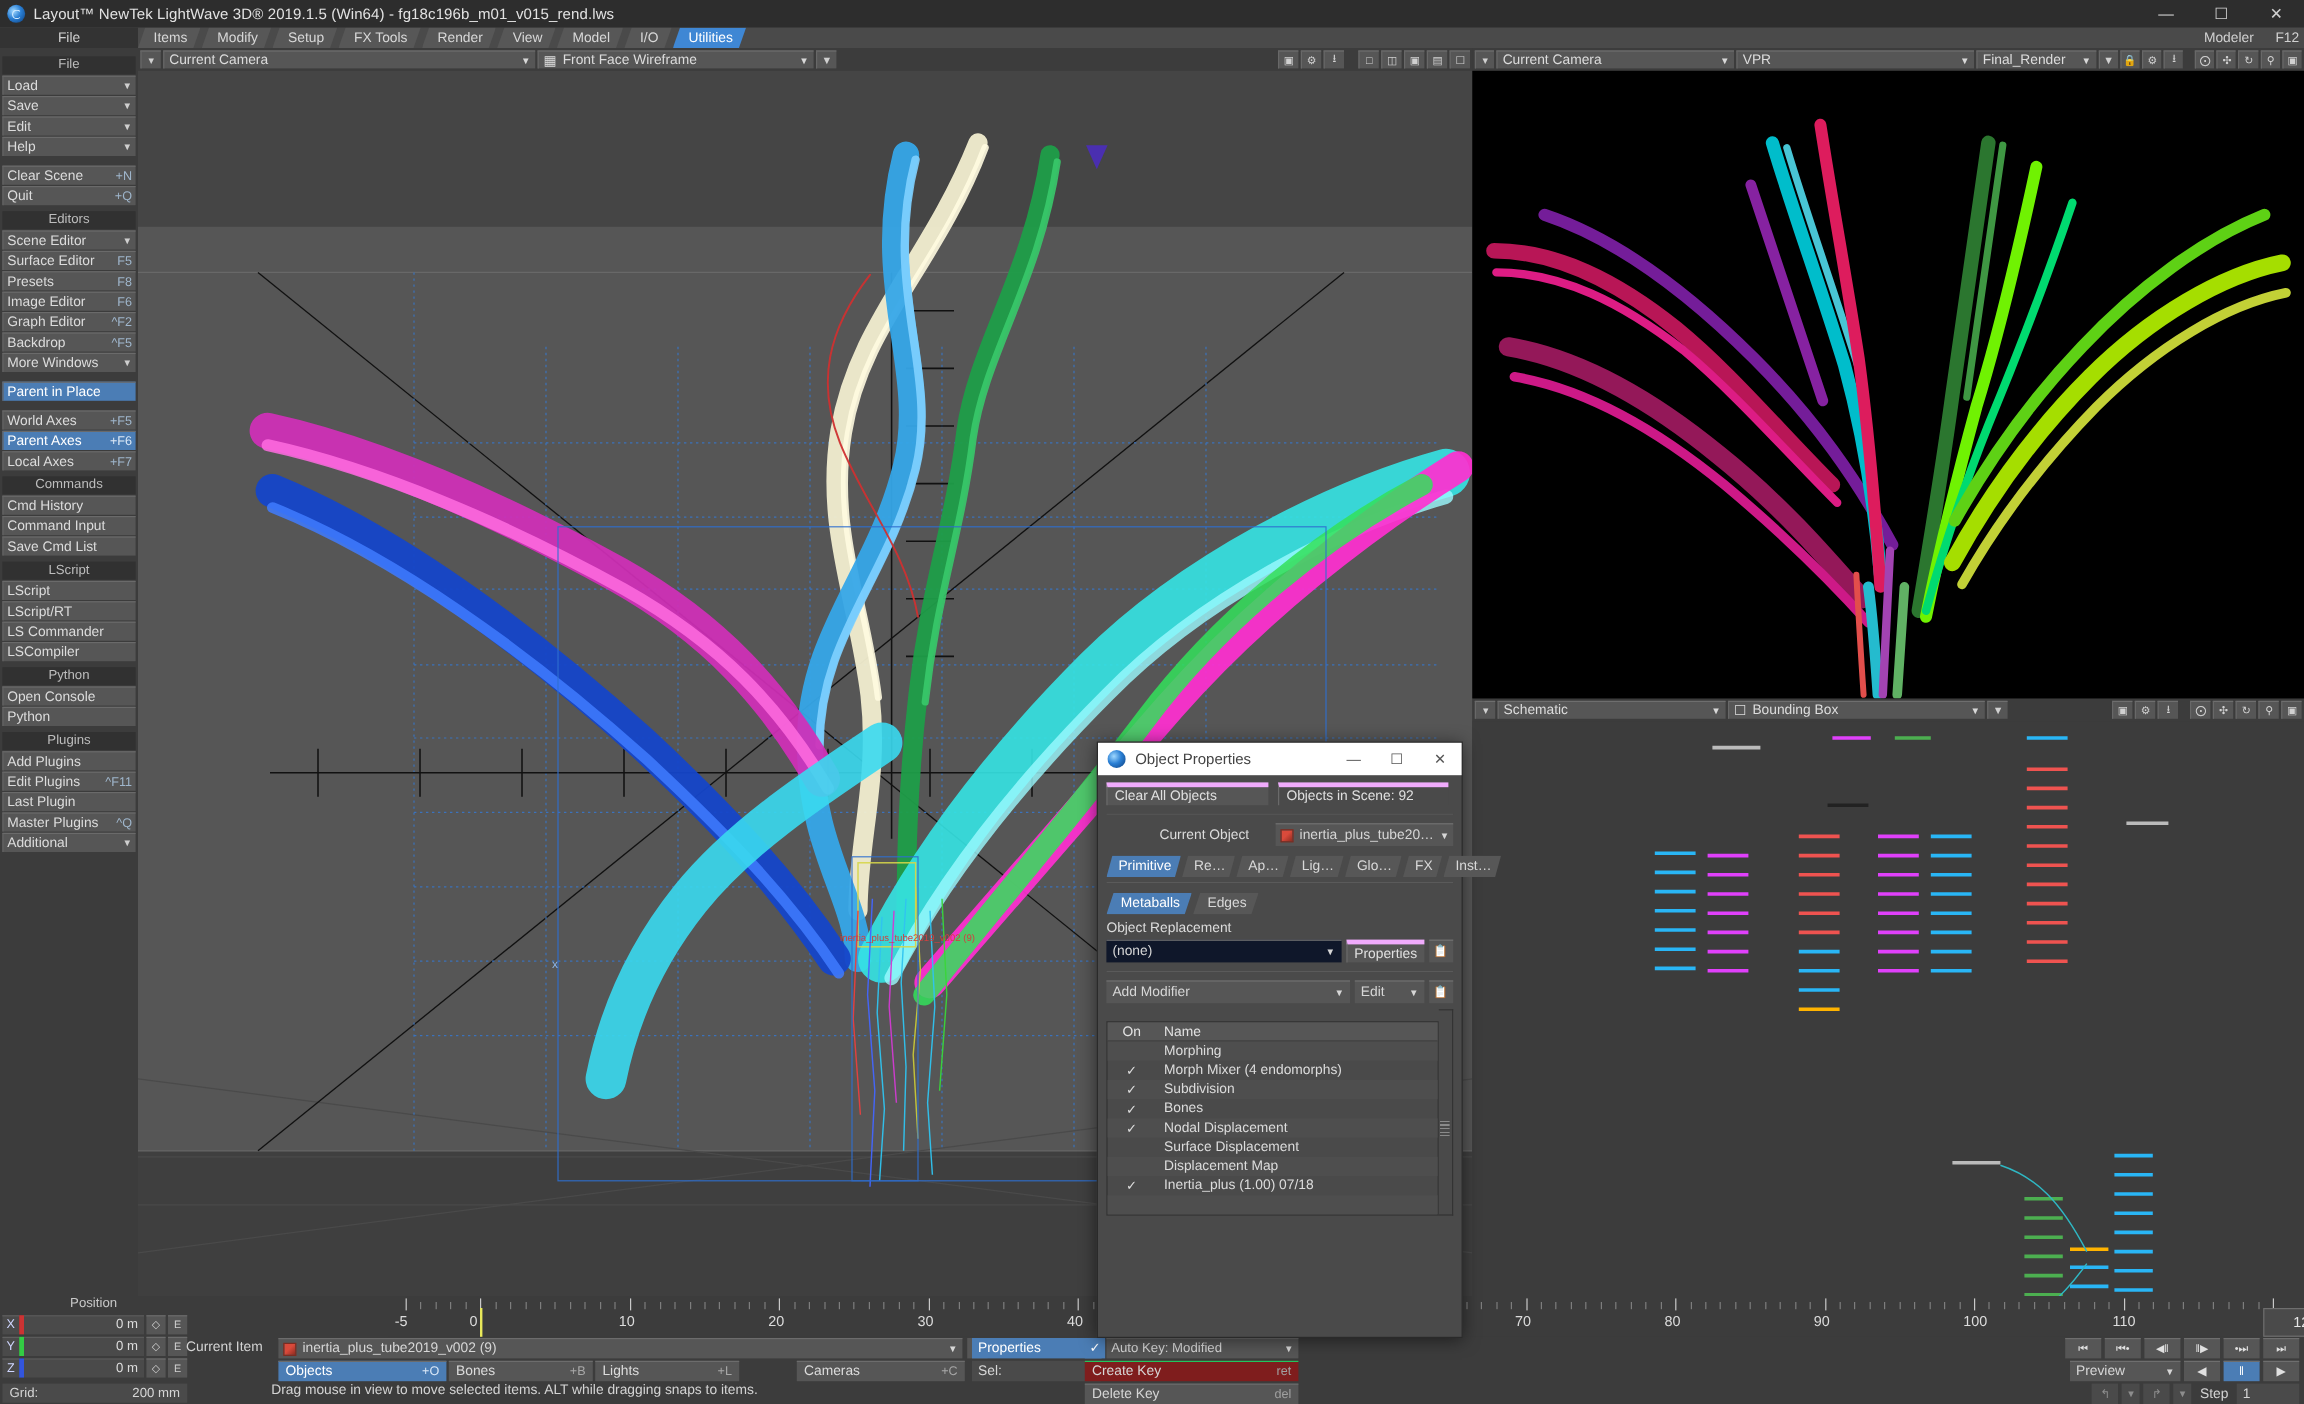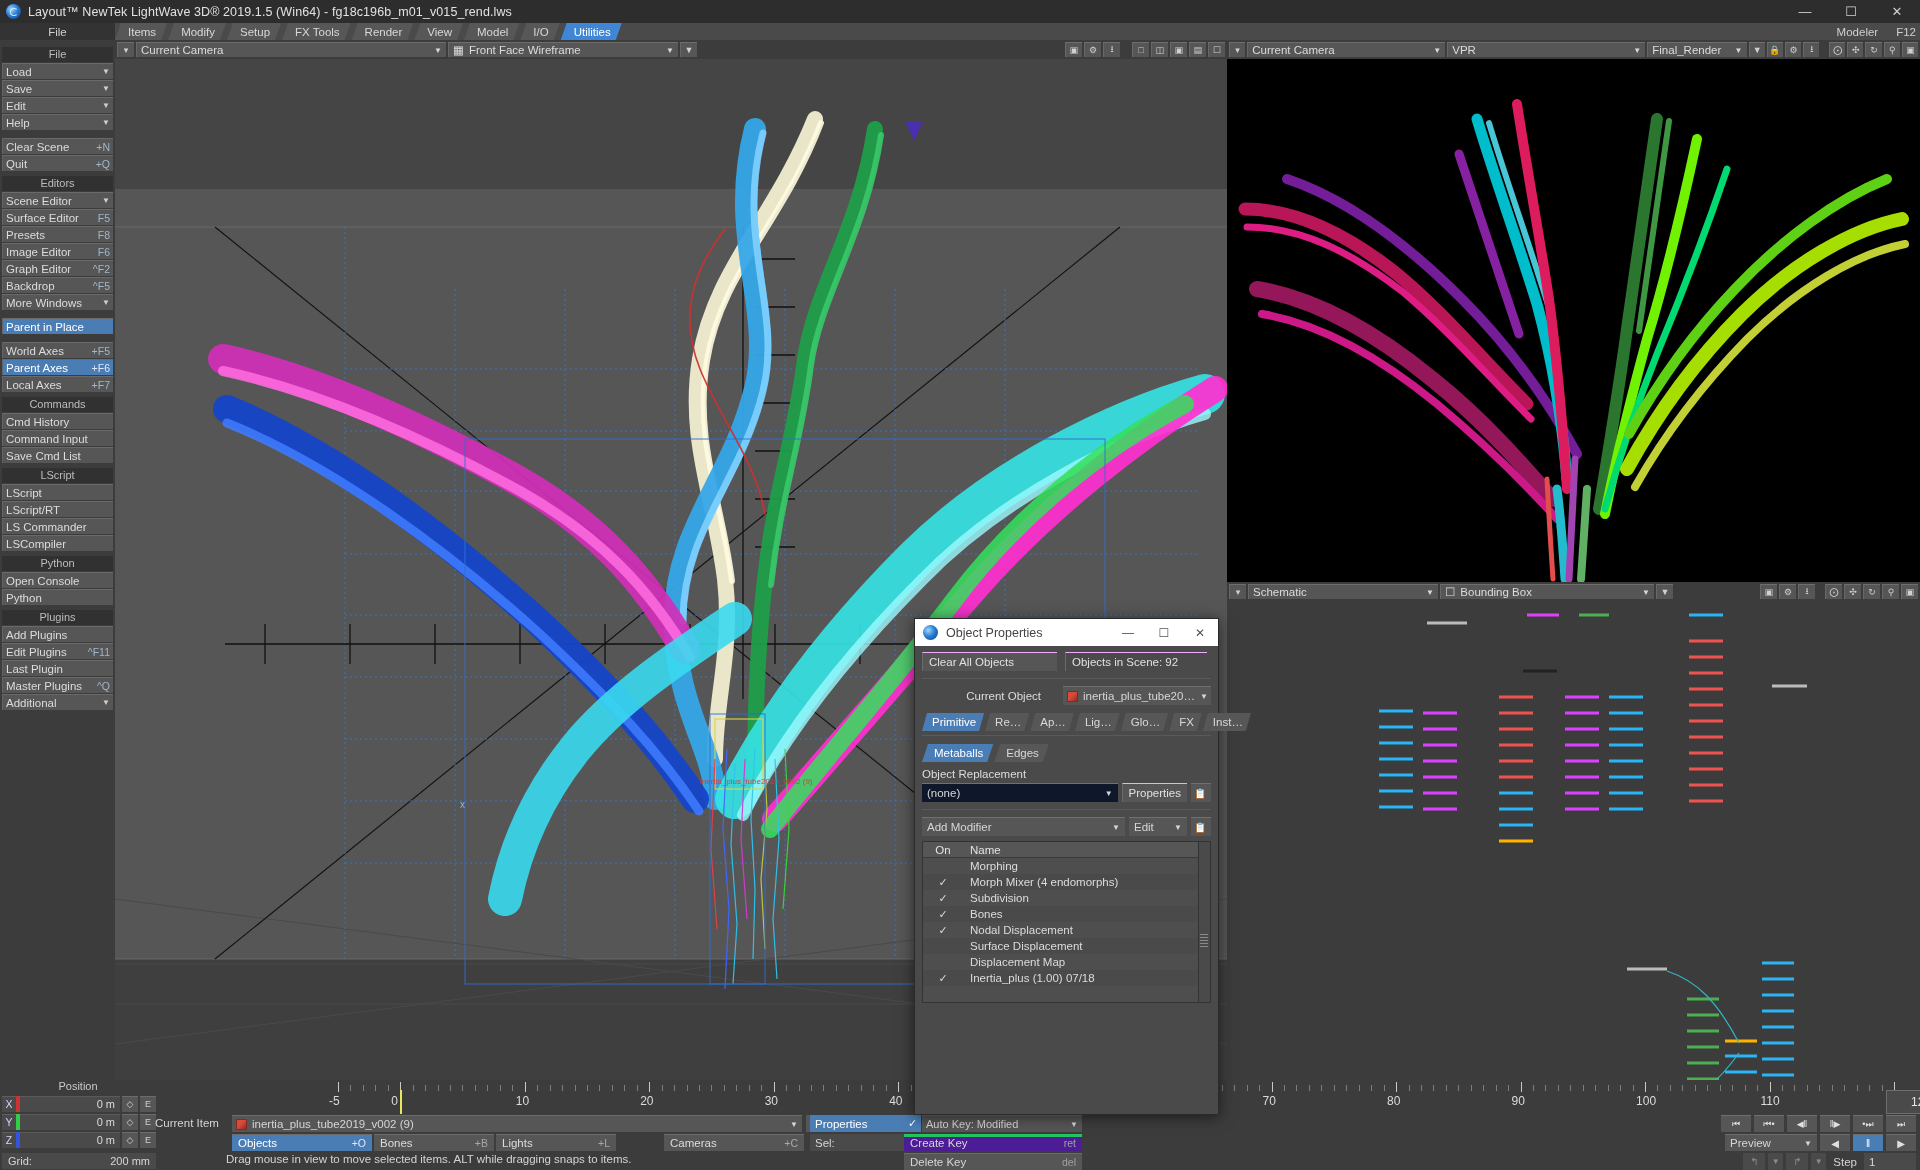--- a/index.html
+++ b/index.html
@@ -123,22 +123,22 @@
     background:#4a4a4a; display:flex;align-items:center;padding:0 5px;font-size:11.5px; }
   .selcount .n{ margin-left:auto; }
 
   .autokey{ position:absolute; left:922px; top:35px; width:160px; height:17px;
     background:#565656; display:flex;align-items:center;padding:0 4px;font-size:11px;
     border-top:1px solid #6c6c6c;}
   .akchk{ position:absolute; left:904px; top:35px; width:17px;height:17px;
     background:#4b7db5;color:#fff;display:flex;align-items:center;justify-content:center;
     font-size:11px;}
   .ckey{ position:absolute; left:904px; top:54px; width:178px; height:17px;
-    background:#4c1d95; display:flex;align-items:flex-start;padding:0 6px;font-size:11.5px;
-    border-top:3px solid #22c55e;}
+    background:#7f1d1d; display:flex;align-items:center;padding:0 6px;font-size:11.5px;
+    border-top:1px solid #22c55e;}
   .ckey .k{margin-left:auto;color:#a0a0a0;font-size:10.5px;}
   .dkey{ position:absolute; left:904px; top:73px; width:178px; height:17px;
     background:#565656; display:flex;align-items:center;padding:0 6px;font-size:11.5px;
     border-top:1px solid #6c6c6c;}
   .dkey .k{margin-left:auto;color:#a0a0a0;font-size:10.5px;}
 
   .transport{ position:absolute; right:4px; top:35px; display:flex; gap:3px; }
   .tbtn{ width:30px;height:17px;background:#565656;display:flex;align-items:center;
     justify-content:center;font-size:9px;color:#e0e0e0;border-top:1px solid #6e6e6e;}
   .playrow{ position:absolute; right:4px; top:54px; display:flex; gap:3px; align-items:center;}
@@ -164,21 +164,21 @@
   .dlg-tb{ height:27px; background:#fff; display:flex; align-items:center;
     padding-left:8px; color:#444; font-size:12.5px; }
   .dlg-logo{ width:15px;height:15px;border-radius:50%;
     background:radial-gradient(circle at 35% 35%,#9fd8ff 0%,#2a7fd4 45%,#0b3c7a 100%);
     margin-right:8px;}
   .dlg-ctrl{ margin-left:auto; display:flex; }
   .dlg-ctrl div{ width:36px;height:27px;display:flex;align-items:center;
     justify-content:center;font-size:12px;color:#555; }
   .dlg-body{ padding:6px 7px; }
   .row1{ display:flex; gap:8px; }
-  .dbtn{ height:19px; background:#565656; border-top:1px solid #f0abfc;
+  .dbtn{ height:19px; background:#565656; border-top:4px solid #f0abfc;
     border-left:1px solid #6a6a6a; display:flex;align-items:center; padding:0 6px;
     color:#e0e0e0; font-size:11.5px;}
   .divider{ height:1px;background:#3a3a3a;border-bottom:1px solid #5a5a5a;margin:7px 0; }
   .curobj-row{ display:flex; align-items:center; gap:22px; }
   .curobj-lbl{ margin-left:auto; font-size:11.5px; color:#dcdcdc;}
   .curobj{ width:148px;height:19px;background:#565656;display:flex;align-items:center;
     padding:0 4px; gap:5px; border-top:1px solid #707070;}
   .cube{ width:11px;height:11px;background:#c0392b;border:1px solid #7e2b20;
     transform:rotate(0deg); flex:0 0 auto;
     background:linear-gradient(135deg,#d94a3b 45%,#8e2b20 100%); }
@@ -205,21 +205,21 @@
   .sqbtn{ width:20px;height:19px;background:#565656;display:flex;align-items:center;
     justify-content:center;border-top:1px solid #707070;font-size:10px;color:#cfcfcf;}
   .modrow{ display:flex; gap:4px; margin-top:3px; }
   .mod-drop{ flex:1;height:19px;background:#565656;display:flex;align-items:center;
     padding:0 5px;border-top:1px solid #707070;}
   .mod-drop .cv{margin-left:auto;font-size:8px;}
   .edit-drop{ width:58px;height:19px;background:#565656;display:flex;align-items:center;
     padding:0 5px;border-top:1px solid #707070;}
   .edit-drop .cv{margin-left:auto;font-size:8px;}
   .modlist{ margin-top:5px; display:flex; }
-  .mltable{ flex:1; background:#4a4a4a; border:1px solid #333; }
+  .mltable{ flex:1; background:#4a4a4a; border:1px solid #333;margin-top:10px; }
   .mlhead{ display:flex; height:16px; background:#565656; font-size:11.5px;
     color:#e2e2e2; align-items:center; border-bottom:1px solid #3a3a3a; }
   .mlhead .on{ width:40px; text-align:center; }
   .mlhead .nm{ padding-left:7px; }
   .mlrow{ display:flex; height:16px; align-items:center; font-size:11.5px;
     color:#dcdcdc; }
   .mlrow:nth-child(odd){ background:#4e4e4e; }
   .mlrow .on{ width:40px; text-align:center; font-size:11px; }
   .mlrow .nm{ padding-left:7px; }
   .mlscroll{ width:12px; background:#4a4a4a; border:1px solid #333; border-left:0;

